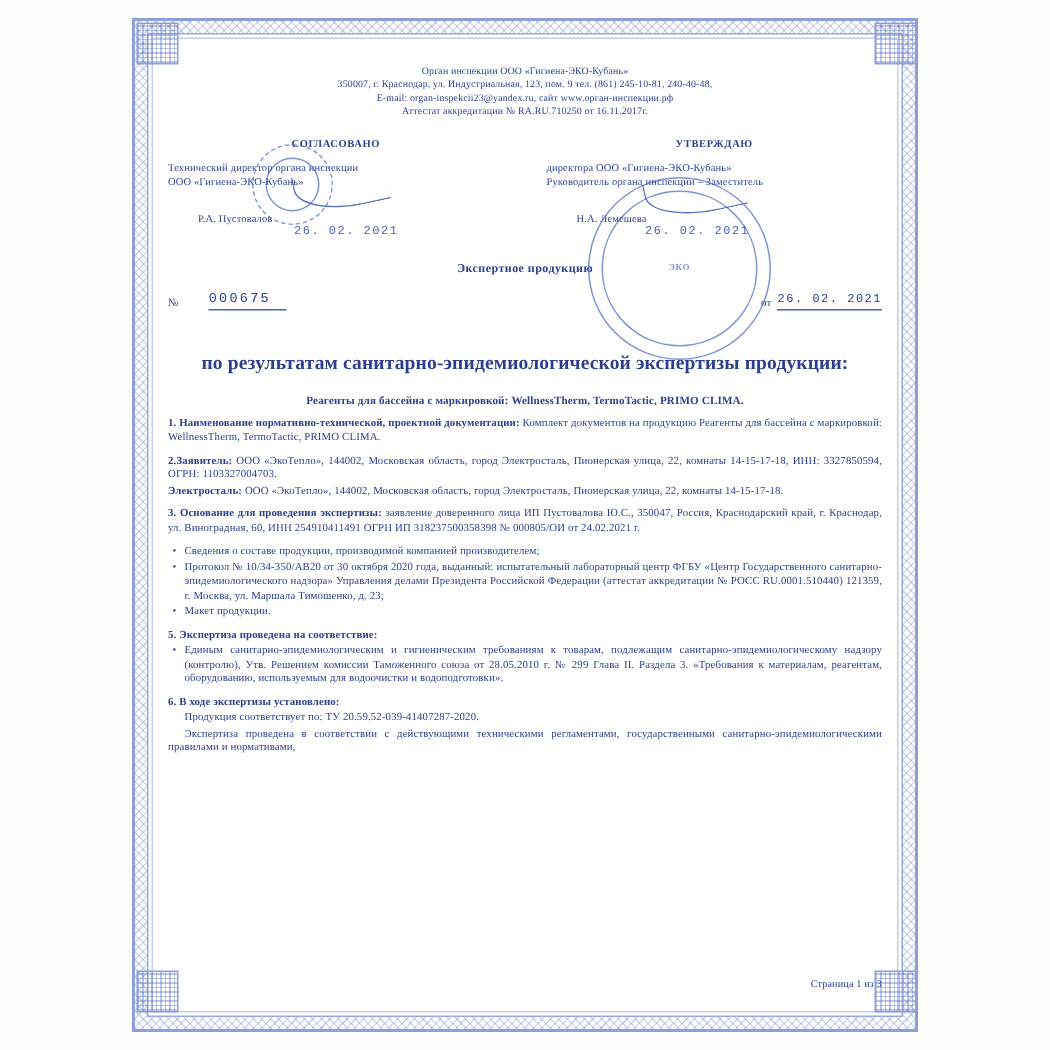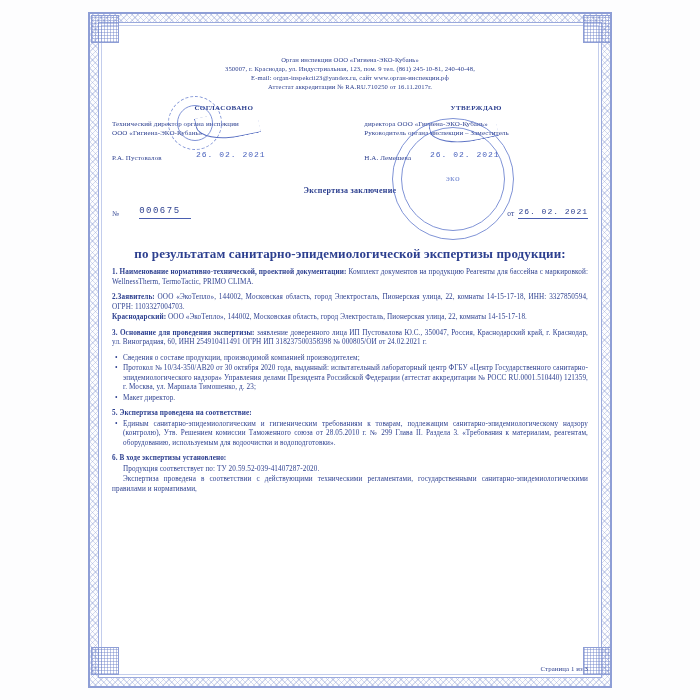--- a/index.html
+++ b/index.html
@@ -45,41 +45,41 @@
       repeating-linear-gradient(0deg,rgba(110,130,200,.45) 0 1px,transparent 1px 3px),
       repeating-linear-gradient(90deg,rgba(110,130,200,.45) 0 1px,transparent 1px 3px);
   }
   .c-tl{left:91px;top:15px;}
   .c-tr{left:583px;top:15px;}
   .c-bl{left:91px;top:647px;}
   .c-br{left:583px;top:647px;}
 
   .content{
     position:absolute;
-    left:112px;top:56px;width:476px;height:622px;
+    left:112px;top:44px;width:476px;height:622px;
     font-size:7.2px;
     line-height:1.32;
     letter-spacing:.1px;
   }
   .just{text-align:justify;}
   .bold{font-weight:bold;}
 
   .head-block{font-size:6.6px;line-height:1.35;text-align:center;margin-bottom:2px;}
   .head-block div{white-space:nowrap;}
 
   .approve-row{
     display:flex;justify-content:space-between;
     margin-top:12px;
     font-size:7px;
   }
   .approve-col{width:47%;}
   .approve-col.left{text-align:left;}
   .approve-col.right{text-align:left;}
   .approve-title{font-weight:bold;text-align:center;margin-bottom:7px;letter-spacing:.4px;}
-  .sig-line{margin-top:16px;}
+  .sig-line{margin-top:16px;margin-left:20px;}
 
   .doc-title{
     text-align:center;font-weight:bold;font-size:8px;
     margin-top:22px;letter-spacing:.3px;
   }
   .numrow{
     display:flex;justify-content:space-between;align-items:flex-end;
     margin-top:10px;font-size:7.4px;
   }
   .numrow .left-part{display:flex;align-items:flex-end;gap:4px;}
@@ -162,58 +162,59 @@
         <div class="sig-line">Р.А. Пустовалов</div>
       </div>
       <div class="approve-col right">
         <div class="approve-title">УТВЕРЖДАЮ</div>
         <div>директора ООО «Гигиена-ЭКО-Кубань»</div>
         <div>Руководитель органа инспекции – Заместитель</div>
         <div class="sig-line">Н.А. Лемешева</div>
       </div>
     </div>
 
-    <div class="doc-title">Экспертиза заключение</div>
+    <div class="doc-title">Экспертное продукцию</div>
 
     <div class="numrow">
       <div class="left-part">
         <span>№</span>
         <span class="num-val underline-sm">000675</span>
       </div>
       <div class="left-part">
         <span>от</span>
         <span class="date-val underline-sm">26. 02. 2021</span>
       </div>
     </div>
 
     <div class="subtitle">по результатам санитарно-эпидемиологической экспертизы продукции:</div>
+    <div class="product">Реагенты для бассейна с маркировкой: WellnessTherm, TermoTactic, PRIMO CLIMA.</div>
 
     <div class="sec just">
       <p><span class="bold">1.</span>
          <span class="bold">Наименование нормативно-технической, проектной документации:</span>
          <span>Комплект документов на продукцию Реагенты для бассейна с маркировкой: WellnessTherm, TermoTactic, PRIMO CLIMA.</span></p>
     </div>
 
     <div class="sec just">
       <p><span class="bold">2.</span><span class="bold">Заявитель:</span>
          <span>ООО «ЭкоТепло», 144002, Московская область, город Электросталь, Пионерская улица, 22, комнаты 14-15-17-18, ИНН: 3327850594, ОГРН: 1103327004703.</span></p>
-      <p><span class="bold">Краснодарский:</span>
+      <p><span class="bold">Электросталь:</span>
          <span>ООО «ЭкоТепло», 144002, Московская область, город Электросталь, Пионерская улица, 22, комнаты 14-15-17-18.</span></p>
     </div>
 
     <div class="sec just">
       <p><span class="bold">3.</span>
          <span class="bold">Основание для проведения экспертизы:</span>
          <span>заявление доверенного лица ИП Пустовалова Ю.С., 350047, Россия, Краснодарский край, г. Краснодар, ул. Виноградная, 60, ИНН 254910411491 ОГРН ИП 318237500358398 № 000805/ОИ от 24.02.2021 г.</span></p>
     </div>
 
     <div class="sec just">
       <p class="bullet">Сведения о составе продукции, производимой компанией производителем;</p>
       <p class="bullet">Протокол № 10/34-350/АВ20 от 30 октября 2020 года, выданный: испытательный лабораторный центр ФГБУ «Центр Государственного санитарно-эпидемиологического надзора» Управления делами Президента Российской Федерации (аттестат аккредитации № РОСС RU.0001.510440) 121359, г. Москва, ул. Маршала Тимошенко, д. 23;</p>
-      <p class="bullet">Макет директор.</p>
+      <p class="bullet">Макет продукции.</p>
     </div>
 
     <div class="sec just">
       <p><span class="bold">5.</span>
          <span class="bold">Экспертиза проведена на соответствие:</span></p>
       <p class="bullet">Единым санитарно-эпидемиологическим и гигиеническим требованиям к товарам, подлежащим санитарно-эпидемиологическому надзору (контролю), Утв. Решением комиссии Таможенного союза от 28.05.2010 г. № 299 Глава II. Раздела 3. «Требования к материалам, реагентам, оборудованию, используемым для водоочистки и водоподготовки».</p>
     </div>
 
     <div class="sec just">
       <p><span class="bold">6.</span>

